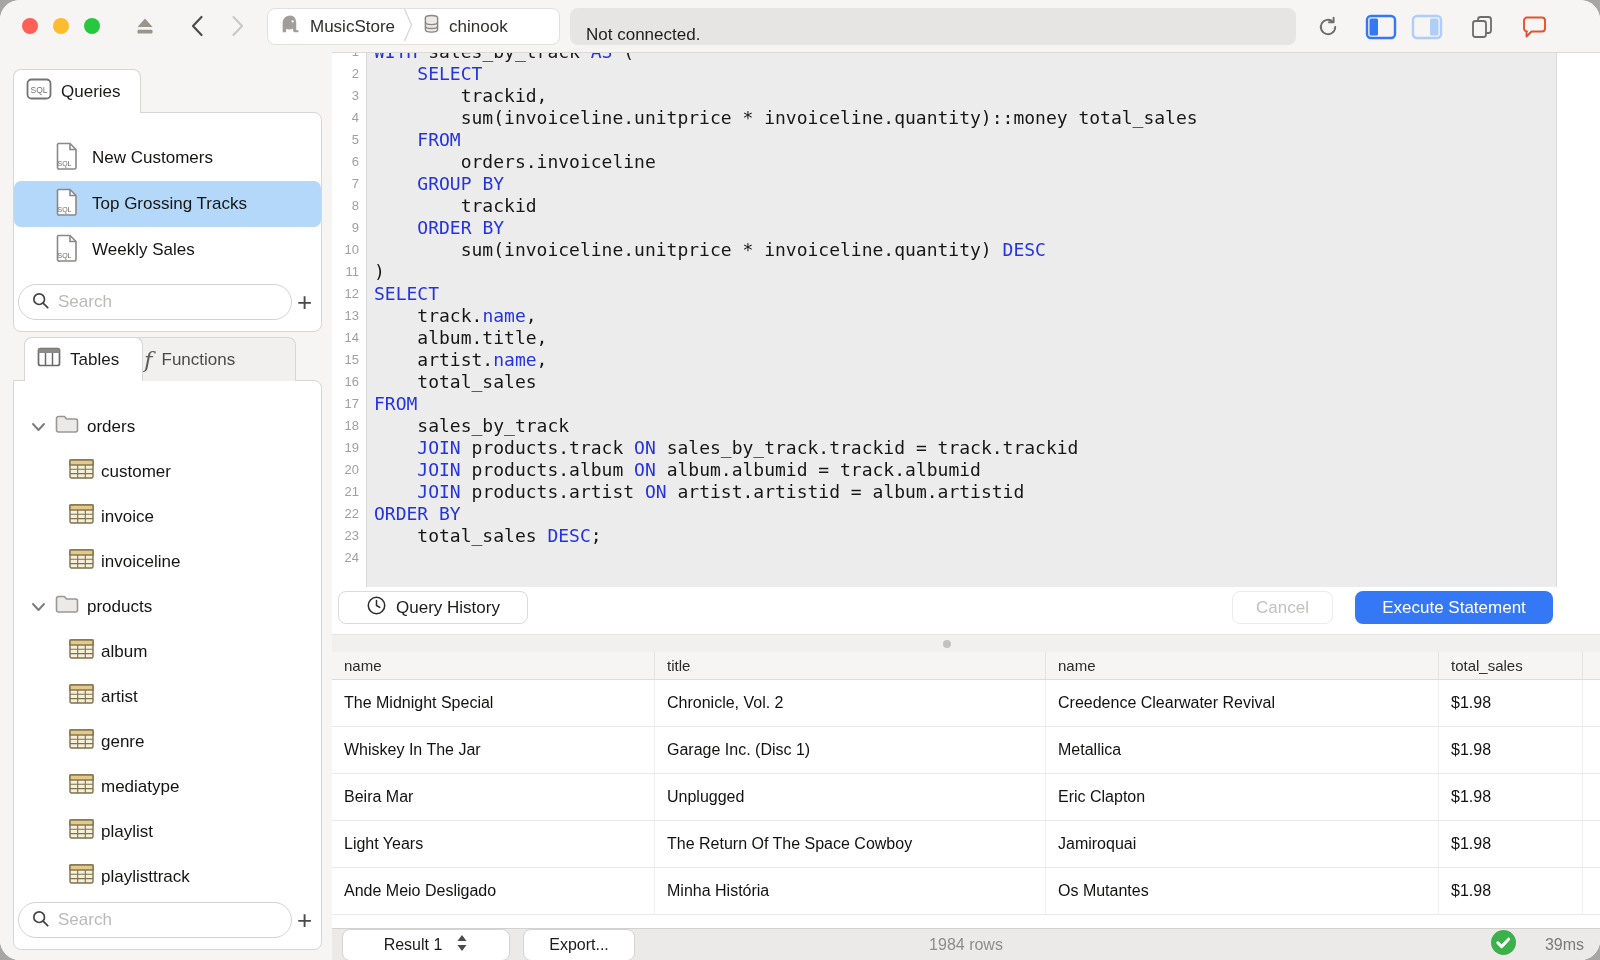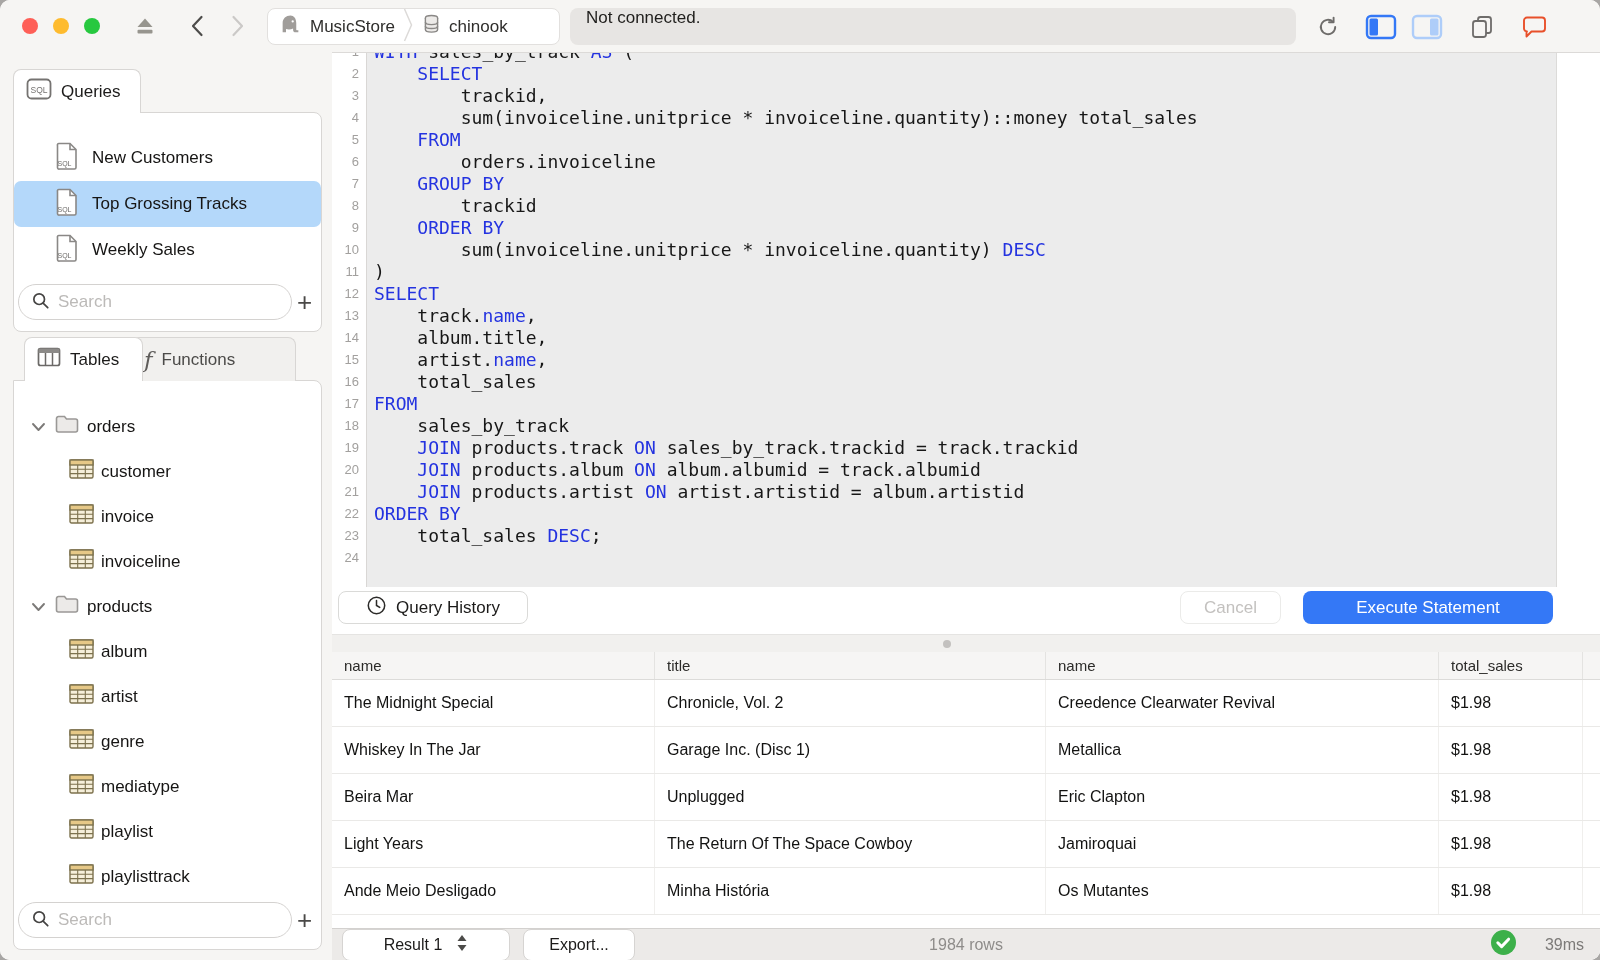--- a/index.html
+++ b/index.html
@@ -1,31 +1,31 @@
 <!DOCTYPE html>
 <html style="--accent: #3478f6; --kw: #2433e0; --sel: #b4d8fa; --success: #3cb04a;"><head>
 <meta charset="utf-8">
 <style>
   * { margin:0; padding:0; box-sizing:border-box; }
   html,body { width:1600px; height:960px; overflow:hidden; background:#a8a6a4;
               font-family:"Liberation Sans", sans-serif; }
-  .window { position:relative; width:1600px; height:960px; border-radius:10px; overflow:hidden;
+  .window { position:relative; width:1600px; height:960px; border-radius:20px; overflow:hidden;
             background:#fff; }
 
   
   .titlebar { position:absolute; left:0; top:0; width:1600px; height:52px; background:#f6f5f3; z-index:5; }
   .tl { position:absolute; top:18px; width:16px; height:16px; border-radius:50%; }
   .tl.red{ left:22px; background:#fe5f57; } .tl.yel{ left:53px; background:#febb2e; } .tl.grn{ left:84px; background:#27c83f; }
   .tbicon { position:absolute; top:13px; display:flex; align-items:center; justify-content:center; width:28px; height:26px; }
   .crumbpill { position:absolute; left:267px; top:8px; height:37px; width:293px; background:#fff;
                border:1px solid #e2e0de; border-radius:8px; display:flex; align-items:center; padding:0 10px; }
   .crumbseg { display:flex; align-items:center; gap:7px; font-size:17px; color:#2f2e2c; }
   .crumbsep { margin:0 8px; }
   .statusfield { position:absolute; left:570px; top:8px; width:726px; height:37px; background:#e7e5e3;
-                 border-radius:8px; display:flex; align-items:flex-start; padding:0 16px; font-size:17px; color:#1f1e1c; }
+                 border-radius:8px; display:flex; align-items:flex-end; padding:0 16px; font-size:17px; color:#1f1e1c; }
   .rbtn { position:absolute; top:13px; height:28px; display:flex; align-items:center; justify-content:center; cursor:default; }
 
   
   .content { position:absolute; top:52px; left:0; width:1600px; height:908px; display:flex; }
   .sidebar { position:relative; width:332px; height:908px; background:#f6f5f3; flex:none; }
   .main { position:relative; width:1268px; height:908px; display:flex; flex-direction:column; background:#fff;
           border-top:1px solid #dcdad8; }
 
   
   .tabbox { position:absolute; background:#fff; border:1px solid #d8d6d4; border-bottom:none;
@@ -67,21 +67,21 @@
            font-size:18px; color:#171717; }
   .cline .kw { color:var(--kw);margin-top:12px; }
   .vstrip { position:absolute; right:0; top:0; bottom:0; width:44px; background:#fff; border-left:1px solid #dcdbd9; }
 
   
   .actions { height:47px; flex:none; background:#fff; display:flex; align-items:center; padding:0 47px 6px 6px; }
   .btn { height:33px; border-radius:8px; display:flex; align-items:center; justify-content:center;
          font-size:17px; background:#fff; border:1px solid #dadad8; color:#1c1b1a; }
   .qh-btn { width:190px; gap:9px; margin-right:auto; }
   .cancel-btn { width:101px; border-color:#ebebe9; color:#c3c1bf; margin-right:22px; }
-  .exec-btn { width:250px; background:var(--accent); border:none; color:#fff; }
+  .exec-btn { width:198px; background:var(--accent); border:none; color:#fff; }
 
   
   .splitter { height:18px; flex:none; background:#f1f0ee; border-top:1px solid #e5e4e2; position:relative; }
   .splitter .dot { position:absolute; left:611px; top:5px; width:8px; height:8px; border-radius:50%; background:#c3c1bf; }
 
   
   .ghead { height:28px; flex:none; background:#f6f5f4; border-bottom:1px solid #dcdbd9;
            display:grid; grid-template-columns:323px 391px 393px 144px 1fr; }
   .ghead .hc { display:flex; align-items:center; padding-left:12px; font-size:15px; color:#2c2b29; border-right:1px solid #e4e3e1; }
   .ghead .hc:last-child { border-right:none; }

